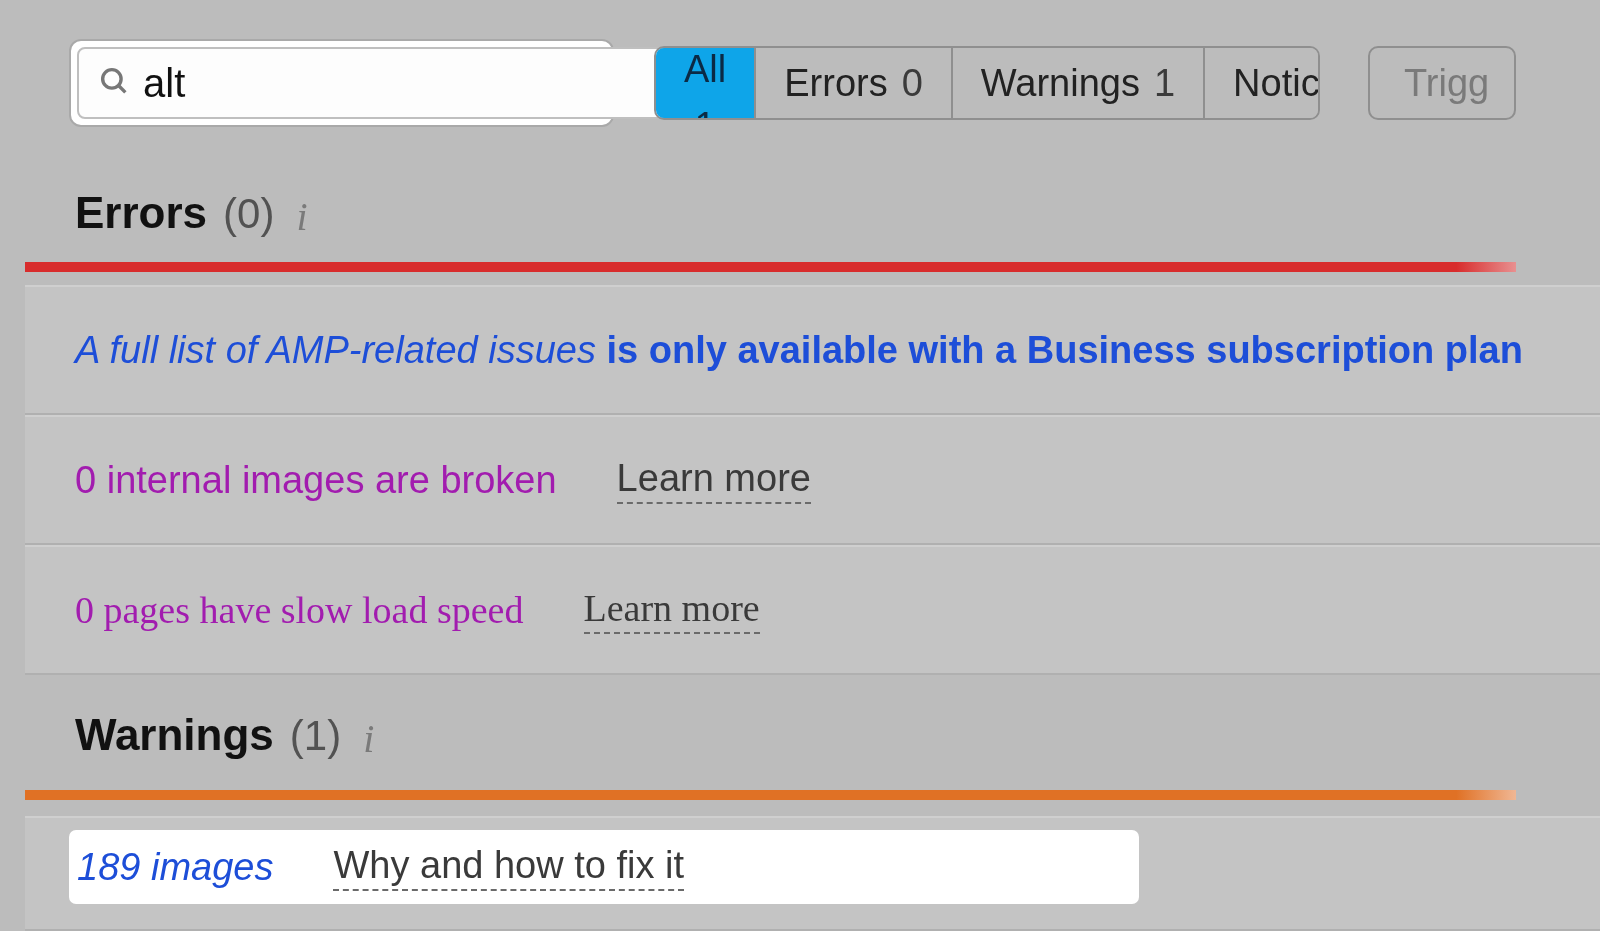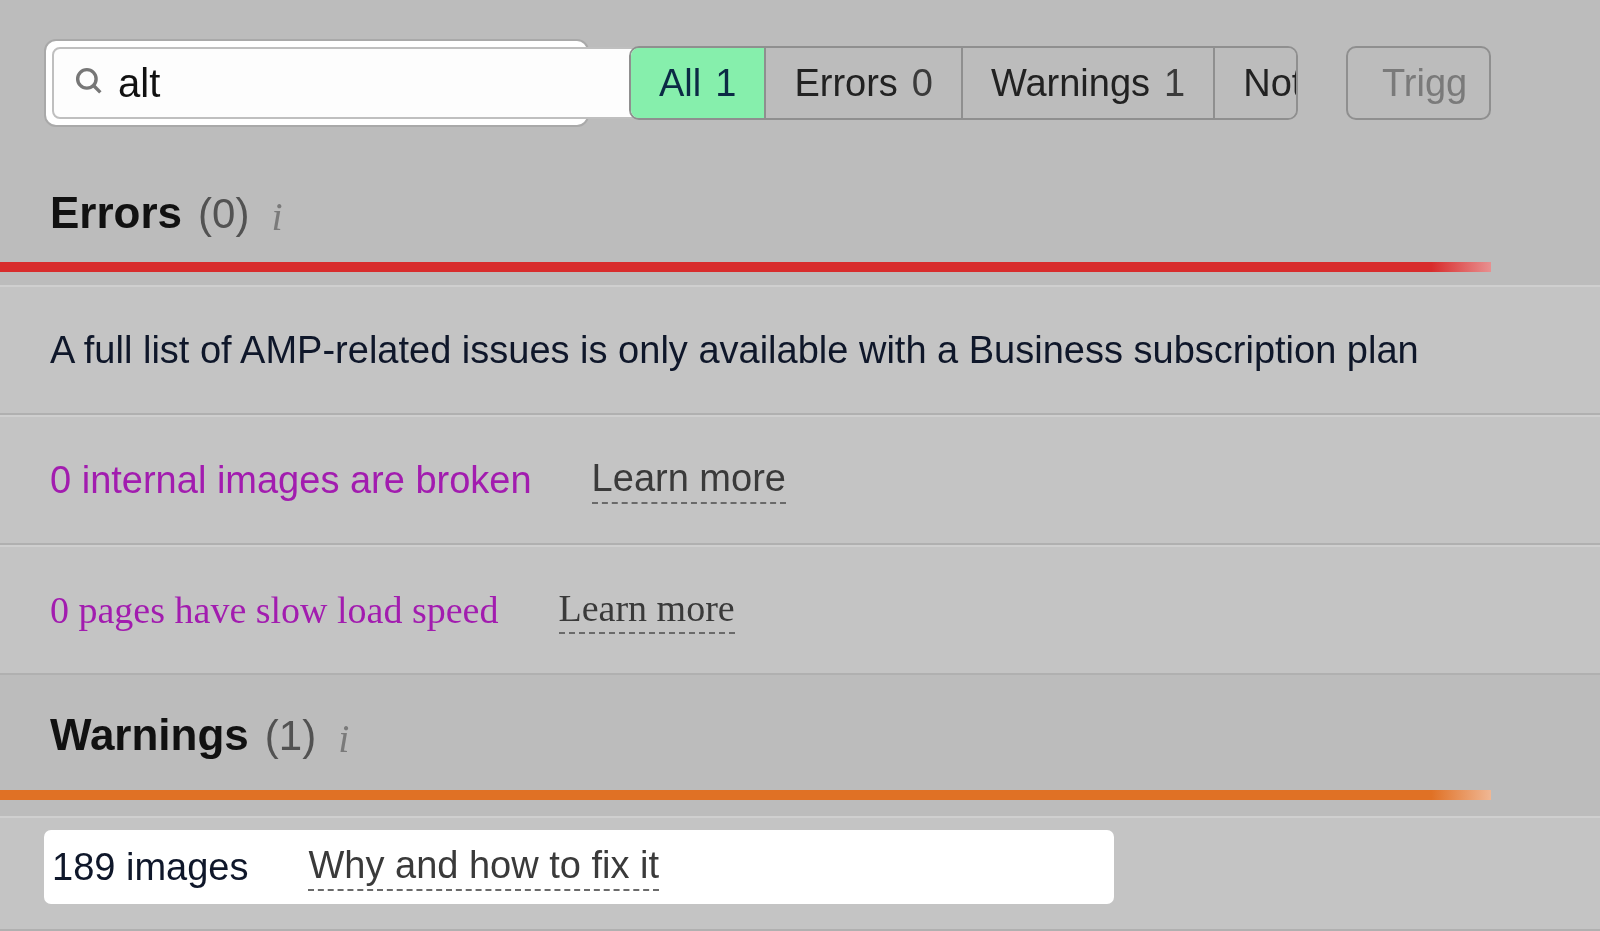--- a/index.html
+++ b/index.html
@@ -8,20 +8,21 @@
     height: 931px;
     font-family: -apple-system, BlinkMacSystemFont, "Segoe UI", Helvetica, Arial, sans-serif;
     background: #bcbcbc;
     overflow: hidden;
   }
   .canvas {
     position: relative;
     width: 1491px;
     height: 931px;
     background: #bcbcbc;
+    margin-left: 25px;
   }
 
   
   .toolbar {
     position: absolute;
     top: 38px;
     left: 44px;
     right: 0;
     height: 90px;
     display: flex;
@@ -74,21 +75,22 @@
     gap: 14px;
     padding: 0 28px;
     font-size: 38px;
     color: #222;
     border-right: 2px solid #8f8f8f;
     background: #bcbcbc;
     cursor: pointer;
   }
   .filter-tab:last-child { border-right: none; }
   .filter-tab.active {
-    background: #86efac;
+    background: #0ea5e9;
+    flex-direction: column;
   }
   .filter-tab .count { color: #3b3b3b; }
   .filter-tab.active .label, .filter-tab.active .count { color: #0b2a45; }
 
   .trigger-btn {
     margin-left: 48px;
     height: 74px;
     border: 2px solid #8f8f8f;
     border-radius: 10px;
     display: flex;
@@ -149,22 +151,22 @@
     align-items: center;
     padding-left: 50px;
     font-size: 38px;
     box-shadow: inset 0 -2px 0 #b0b0b0, inset 0 2px 0 #cfcfcf;
   }
   .row1 { top: 285px; height: 130px;}
   .row2 { top: 415px; }
   .row3 { top: 545px; font-family: Liberation Serif, serif; }
   .row4 { top: 816px; height: 115px; padding-bottom: 18px; align-items: flex-end;}
 
-  .link-blue { color: #0f172a; }
-  .txt { color: #0f172a; }
+  .link-blue { color: #1d4ed8; font-style: italic; }
+  .txt { color: #1d4ed8; font-weight: bold; }
   .txt-green { color: #a21caf; }
   .learn-more {
     color: #3a3a3a;
     border-bottom: 2px dashed #6a6a6a;
     padding-bottom: 2px;
     margin-left: 60px;
     cursor: pointer;
   }
 
   

